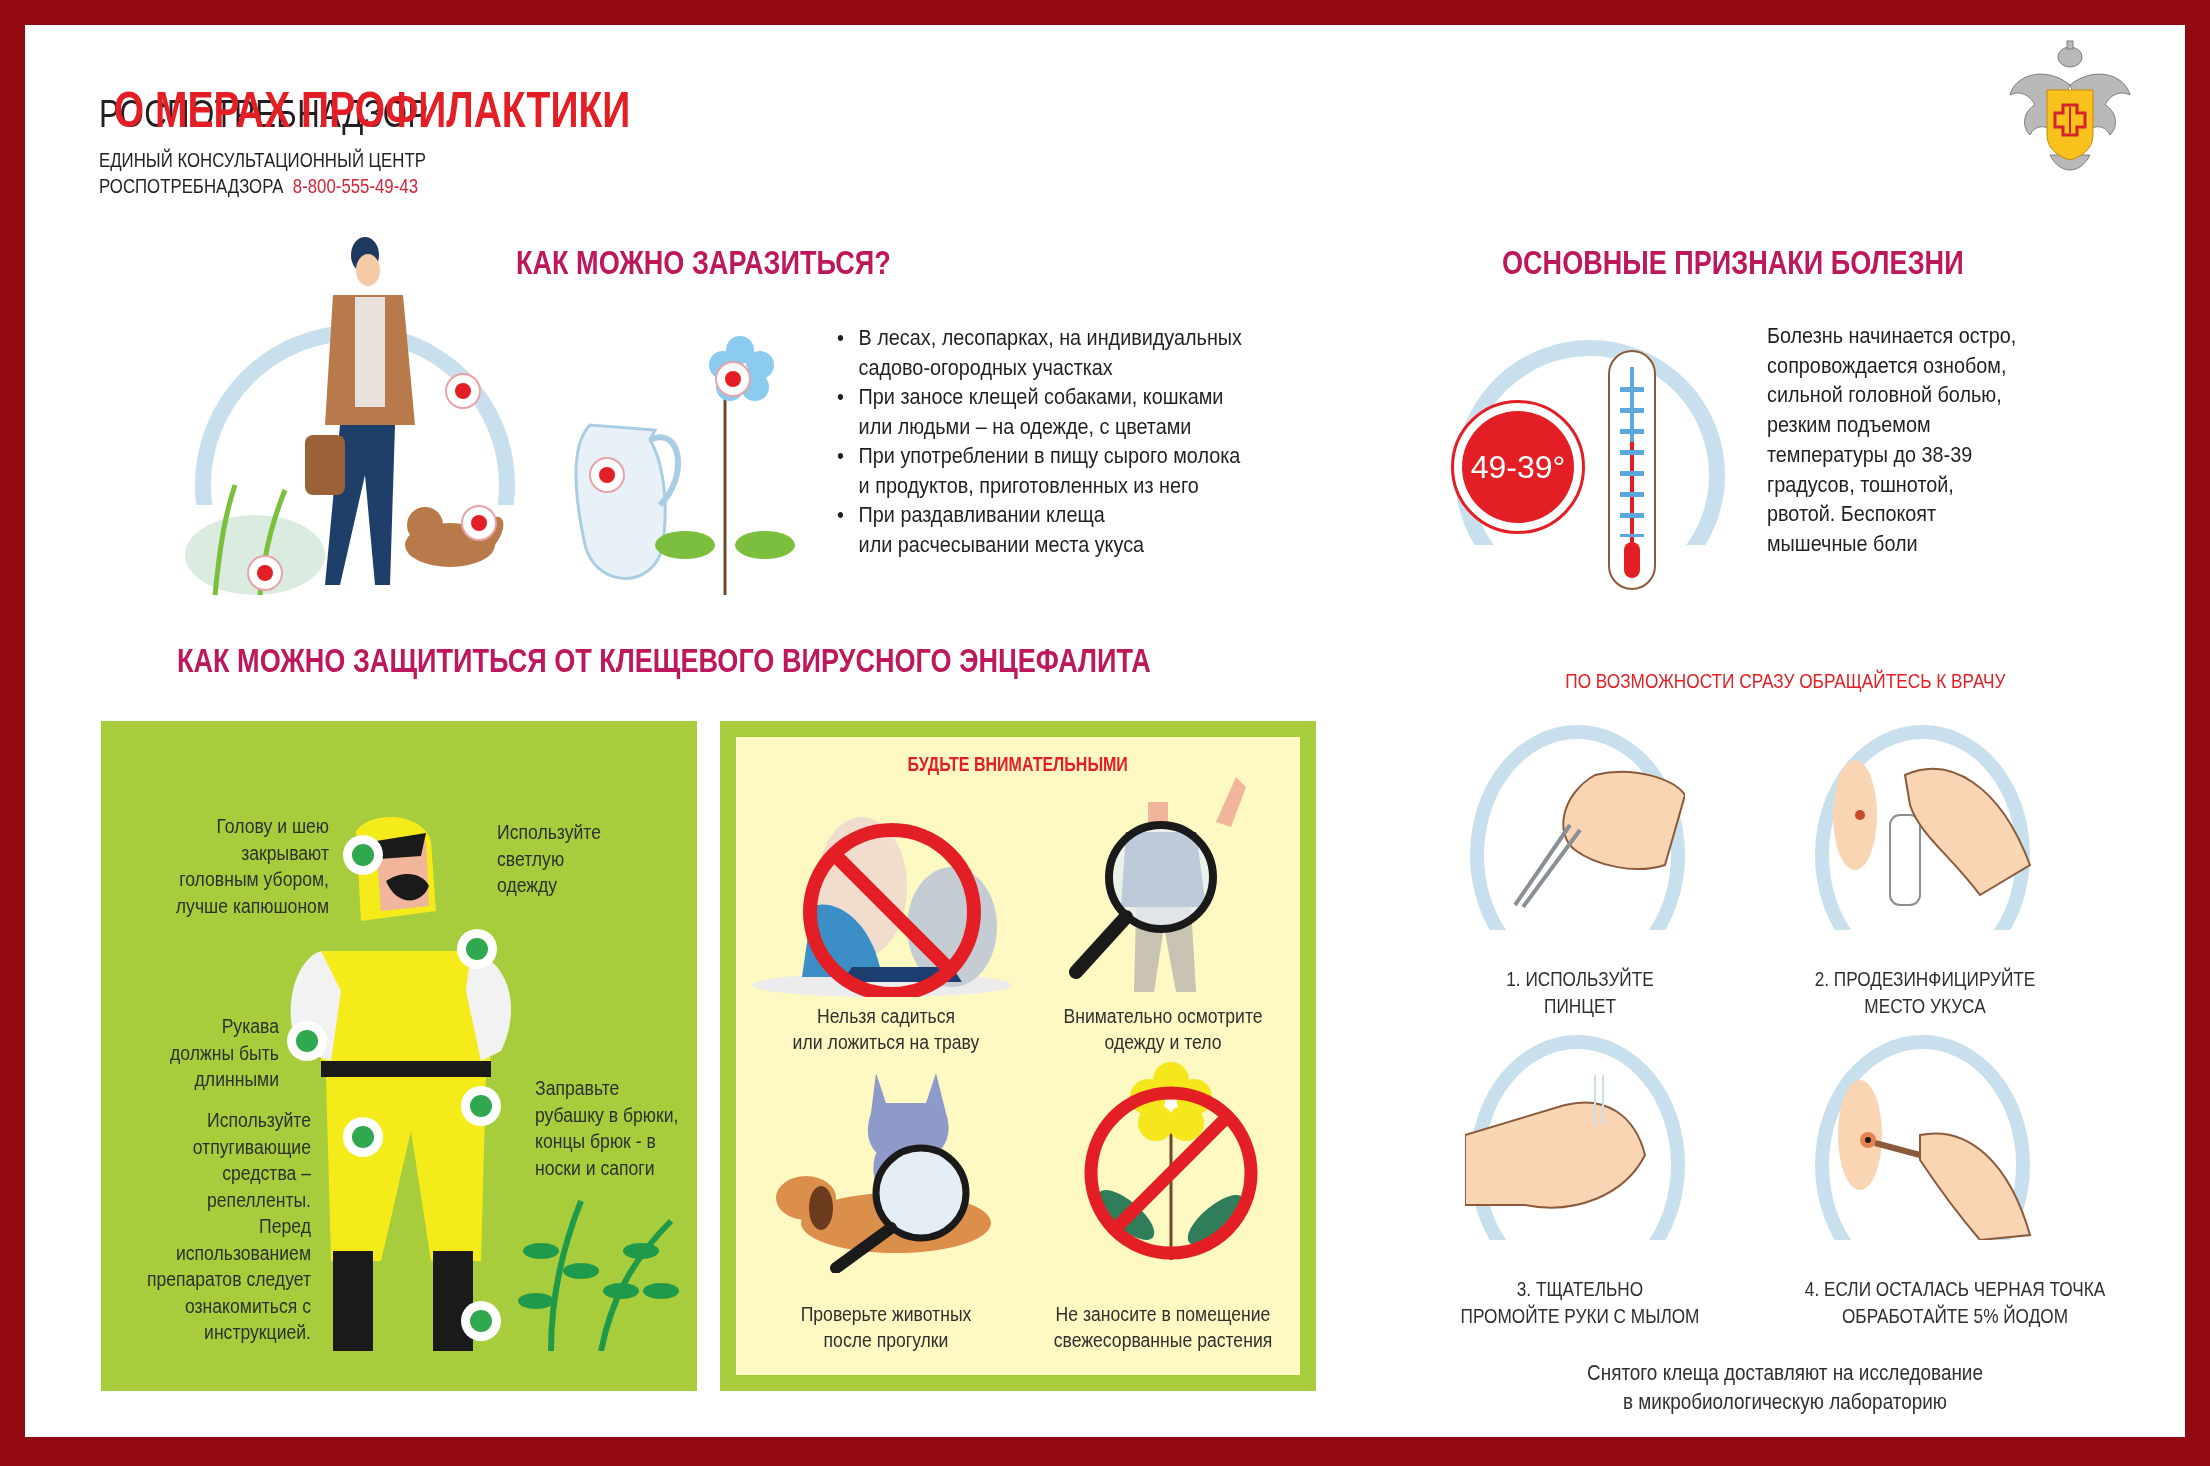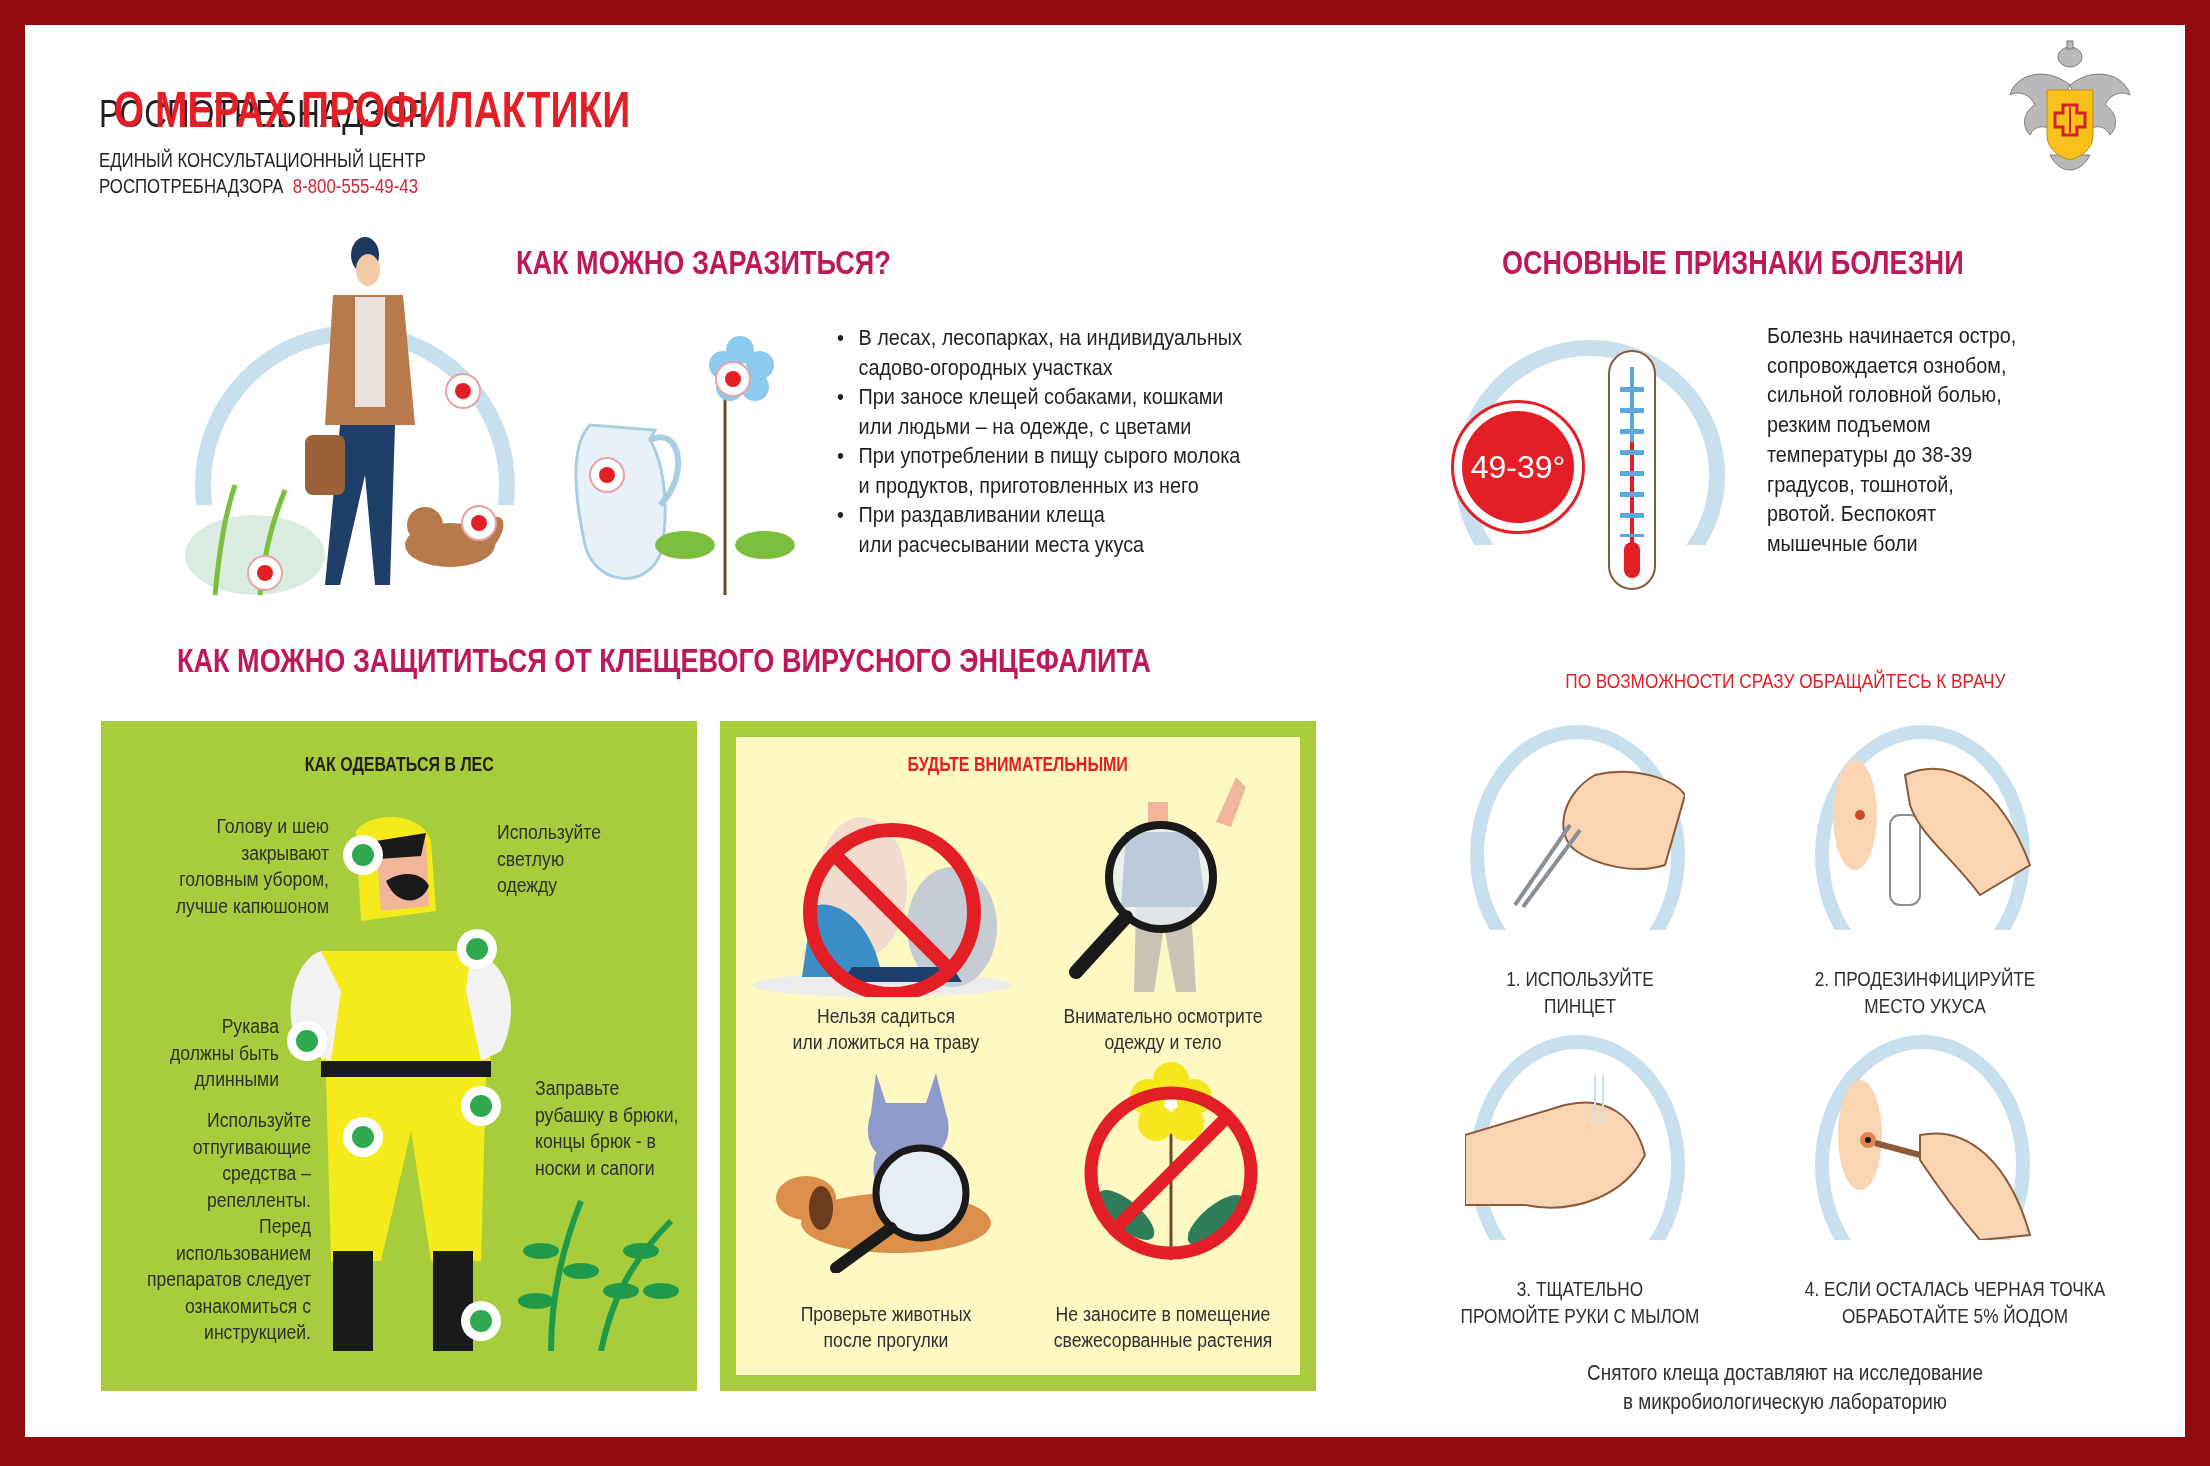--- a/index.html
+++ b/index.html
@@ -138,21 +138,20 @@
 сильной головной болью,
 резким подъемом
 температуры до 38-39
 градусов, тошнотой,
 рвотой. Беспокоят
 мышечные боли</div>
 
   <div class="abs h2" style="left:152px; top:617px;"><span>КАК МОЖНО ЗАЩИТИТЬСЯ ОТ КЛЕЩЕВОГО ВИРУСНОГО ЭНЦЕФАЛИТА</span></div>
 
   <div class="abs green1">
-    <div class="abs sub" style="left:0; width:596px; top:32px; text-align:center;"><span>КАК ОДЕВАТЬСЯ В ЛЕС</span></div>
     <svg class="abs" style="left:160px; top:90px;" width="300" height="560" viewBox="0 0 300 560">
       <path d="M95 20 C110 0 160 0 170 30 L175 100 L100 110 Z" fill="#f5ea1a"></path>
       <path d="M115 30 L165 30 L168 95 L120 100 Z" fill="#f0b59a"></path>
       <path d="M115 30 L165 22 L160 45 L118 48 Z" fill="#1a1a1a"></path>
       <path d="M125 70 C140 60 160 60 168 75 C160 95 135 95 125 70 Z" fill="#1a1a1a"></path>
       <path d="M60 140 L210 140 L230 250 L60 250 Z" fill="#f5ea1a"></path>
       <path d="M60 140 C30 150 20 210 40 240 L70 250 L80 180 Z" fill="#f2f2f2"></path>
       <path d="M210 140 C250 150 260 200 240 240 L220 250 L205 180 Z" fill="#f2f2f2"></path>
       <rect x="60" y="250" width="170" height="16" fill="#1a1a1a"></rect>
       <path d="M65 266 L225 266 L220 450 L170 450 L150 320 L120 450 L70 450 Z" fill="#f5ea1a"></path>

